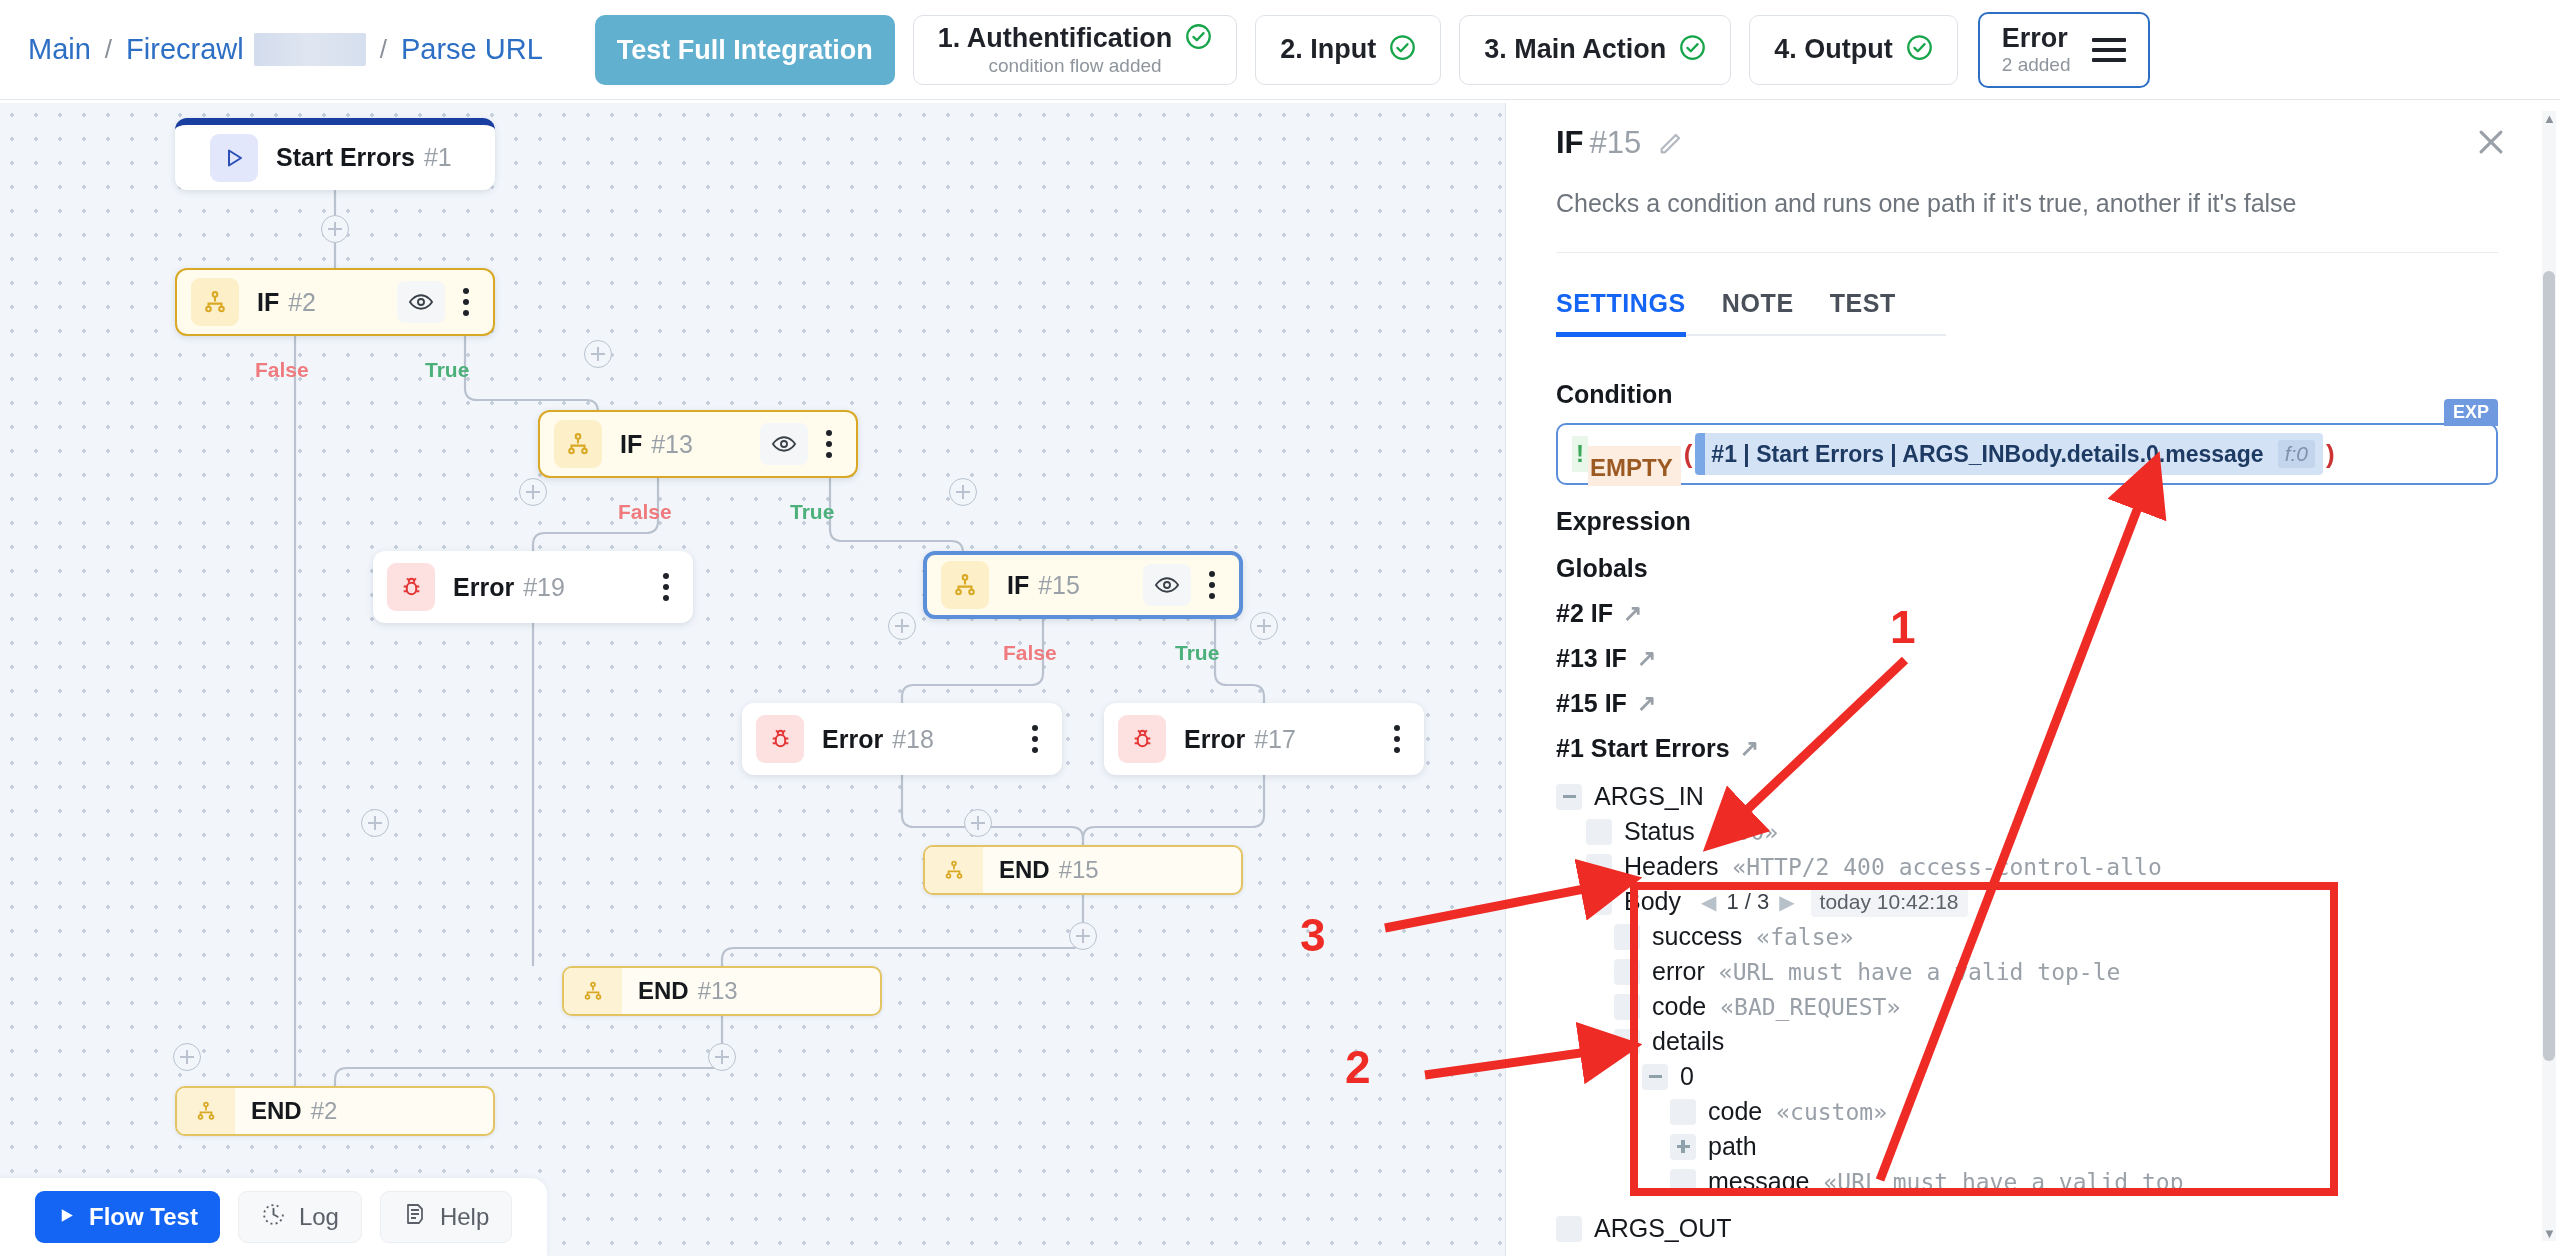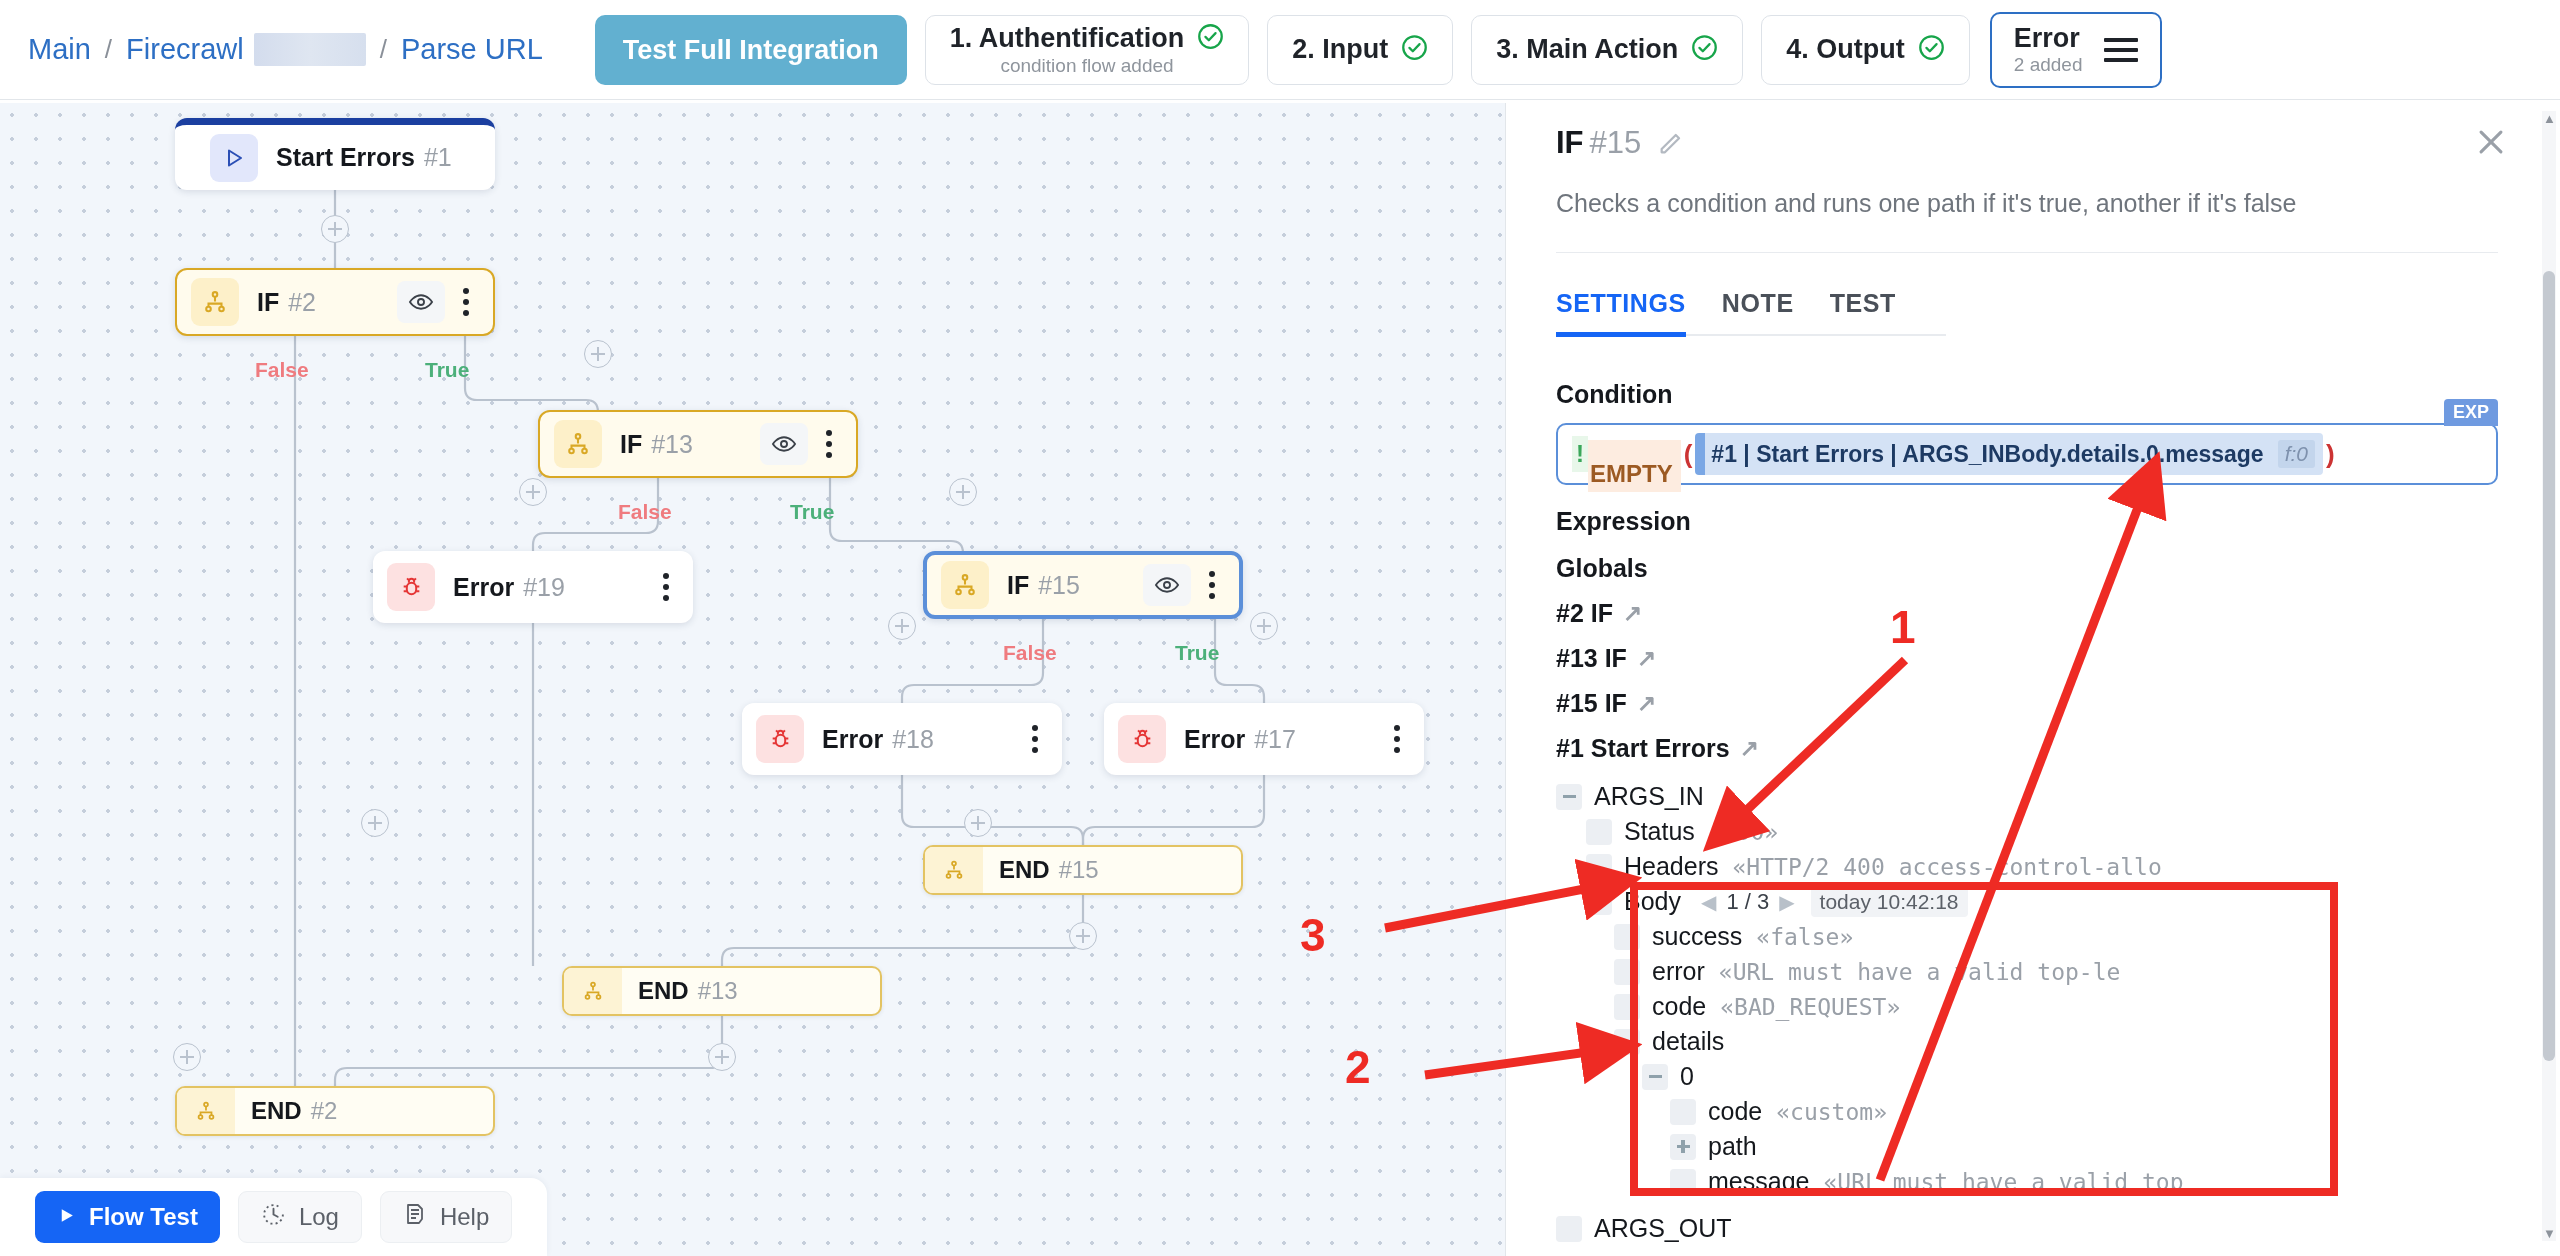--- a/index.html
+++ b/index.html
@@ -26,21 +26,21 @@
   #breadcrumb .redacted {
     display: inline-block; width: 112px; height: 33px;
     background: linear-gradient(90deg,#d3dced,#dfe6f1,#d6dfee);
     border-radius: 2px; vertical-align: middle; margin-left: -4px;
   }
 
   #test-full-btn {
     margin-left: 52px;
     background: #62b0d0; color: #fff;
     font-size: 27px; font-weight: 600;
-    padding: 0 28px; height: 70px; line-height: 70px;
+    padding: 0 22px; height: 70px; line-height: 70px;
     border-radius: 10px; border: none; cursor: pointer;
     white-space: nowrap;
   }
 
   .step-chip {
     margin-left: 18px; height: 70px;
     border: 1px solid #dde2e8; border-radius: 10px;
     background: #fff; padding: 0 24px;
     display: flex; flex-direction: column; align-items: center; justify-content: center;
     cursor: pointer; white-space: nowrap;
@@ -165,21 +165,21 @@
     border: 2.5px solid #5b8fd9; border-radius: 10px; background: #fff;
     display: flex; align-items: center; padding: 0 14px;
   }
   #exp-badge {
     position: absolute; right: -2px; top: -26px; background: #6f9ae0; color: #fff;
     font-size: 18px; font-weight: 700; padding: 3px 9px; border-radius: 4px 4px 0 0;
   }
   .cond-neg { color: #3aa75a; font-size: 24px; font-weight: 700; background: #e8f7ea;
               padding: 4px 4px; }
   .cond-op { color: #9c5a23; font-size: 24px; font-weight: 700; background: #fdece0;
-             padding: 20px 8px 4px 2px; margin-top: 24px; }
+             padding: 8px 8px 4px 2px; margin-top: 24px; }
   .cond-paren { color: #c33; font-size: 26px; font-weight: 600; margin: 0 3px; }
   .cond-token {
     background: linear-gradient(90deg,#7aa7e5 0 10px, #d4e2f5 10px);
     border-radius: 4px; display: flex; align-items: center; height: 42px;
     padding-left: 16px; padding-right: 8px; gap: 14px;
   }
   .cond-token .tk-text { font-size: 23px; color: #1d3a63; font-weight: 600; }
   .cond-token .tk-f { font-size: 21px; color: #7e91ad; font-style: italic;
                       background: #c3d5ec; padding: 2px 7px; border-radius: 3px; }
 

